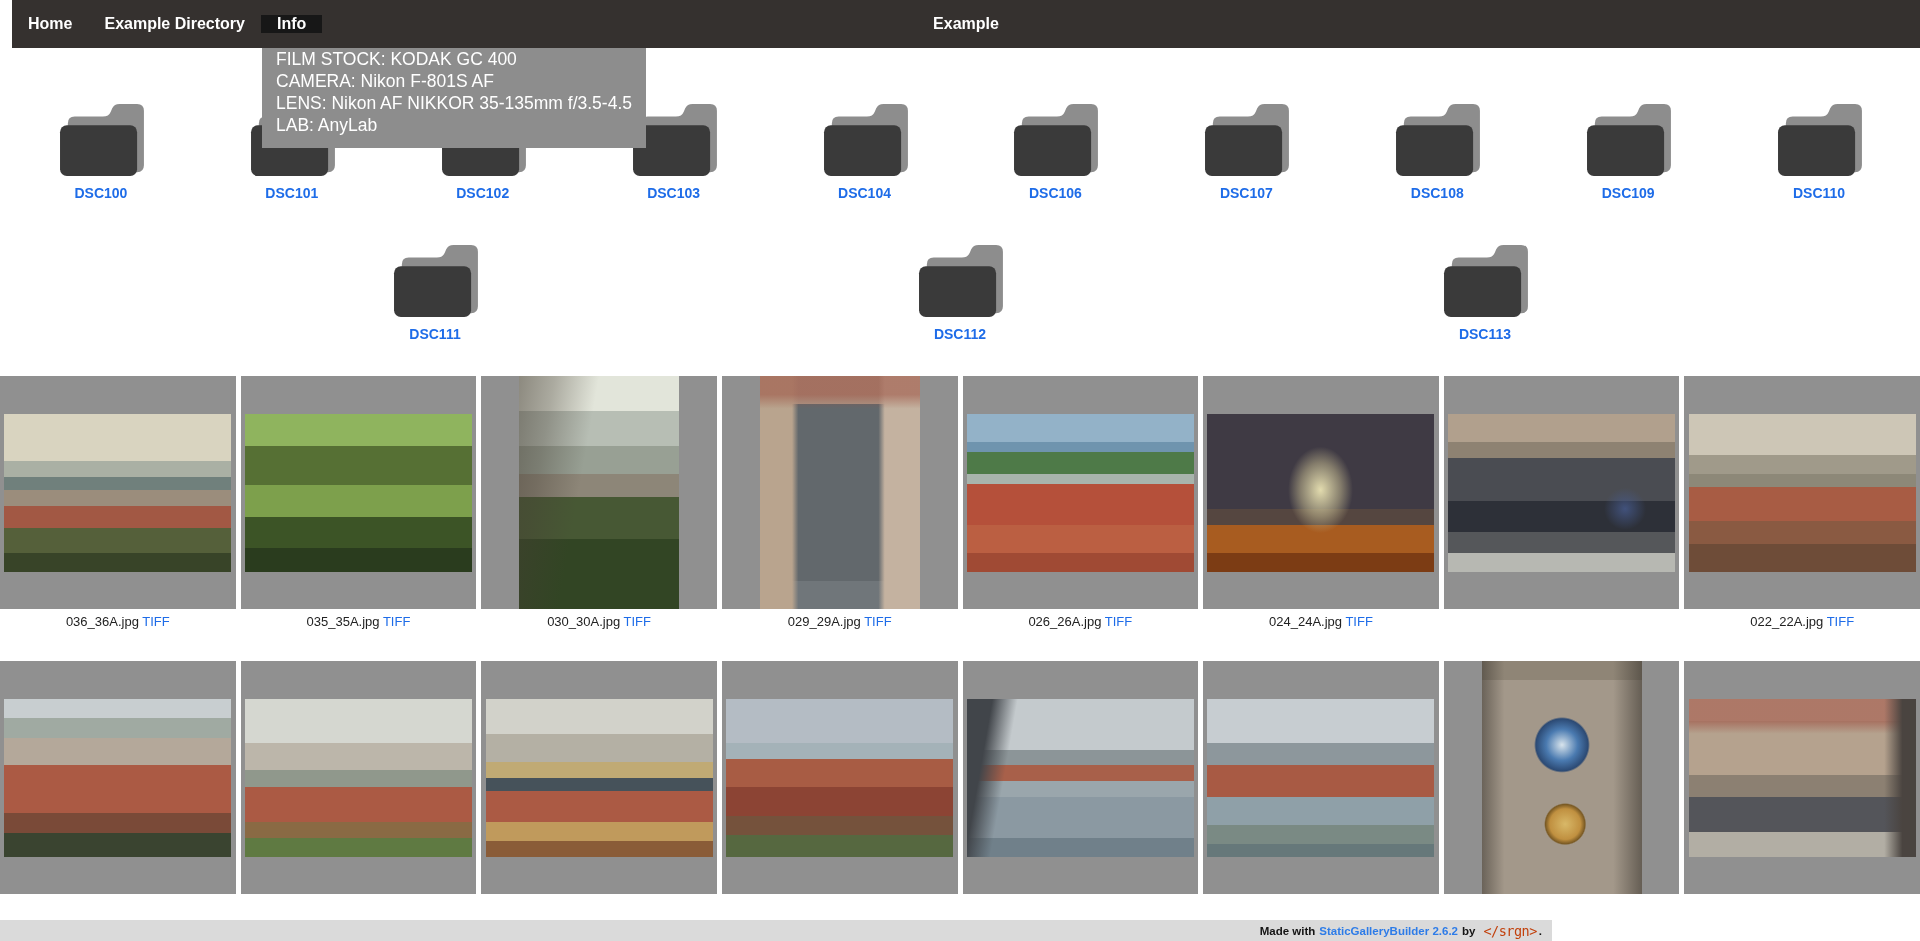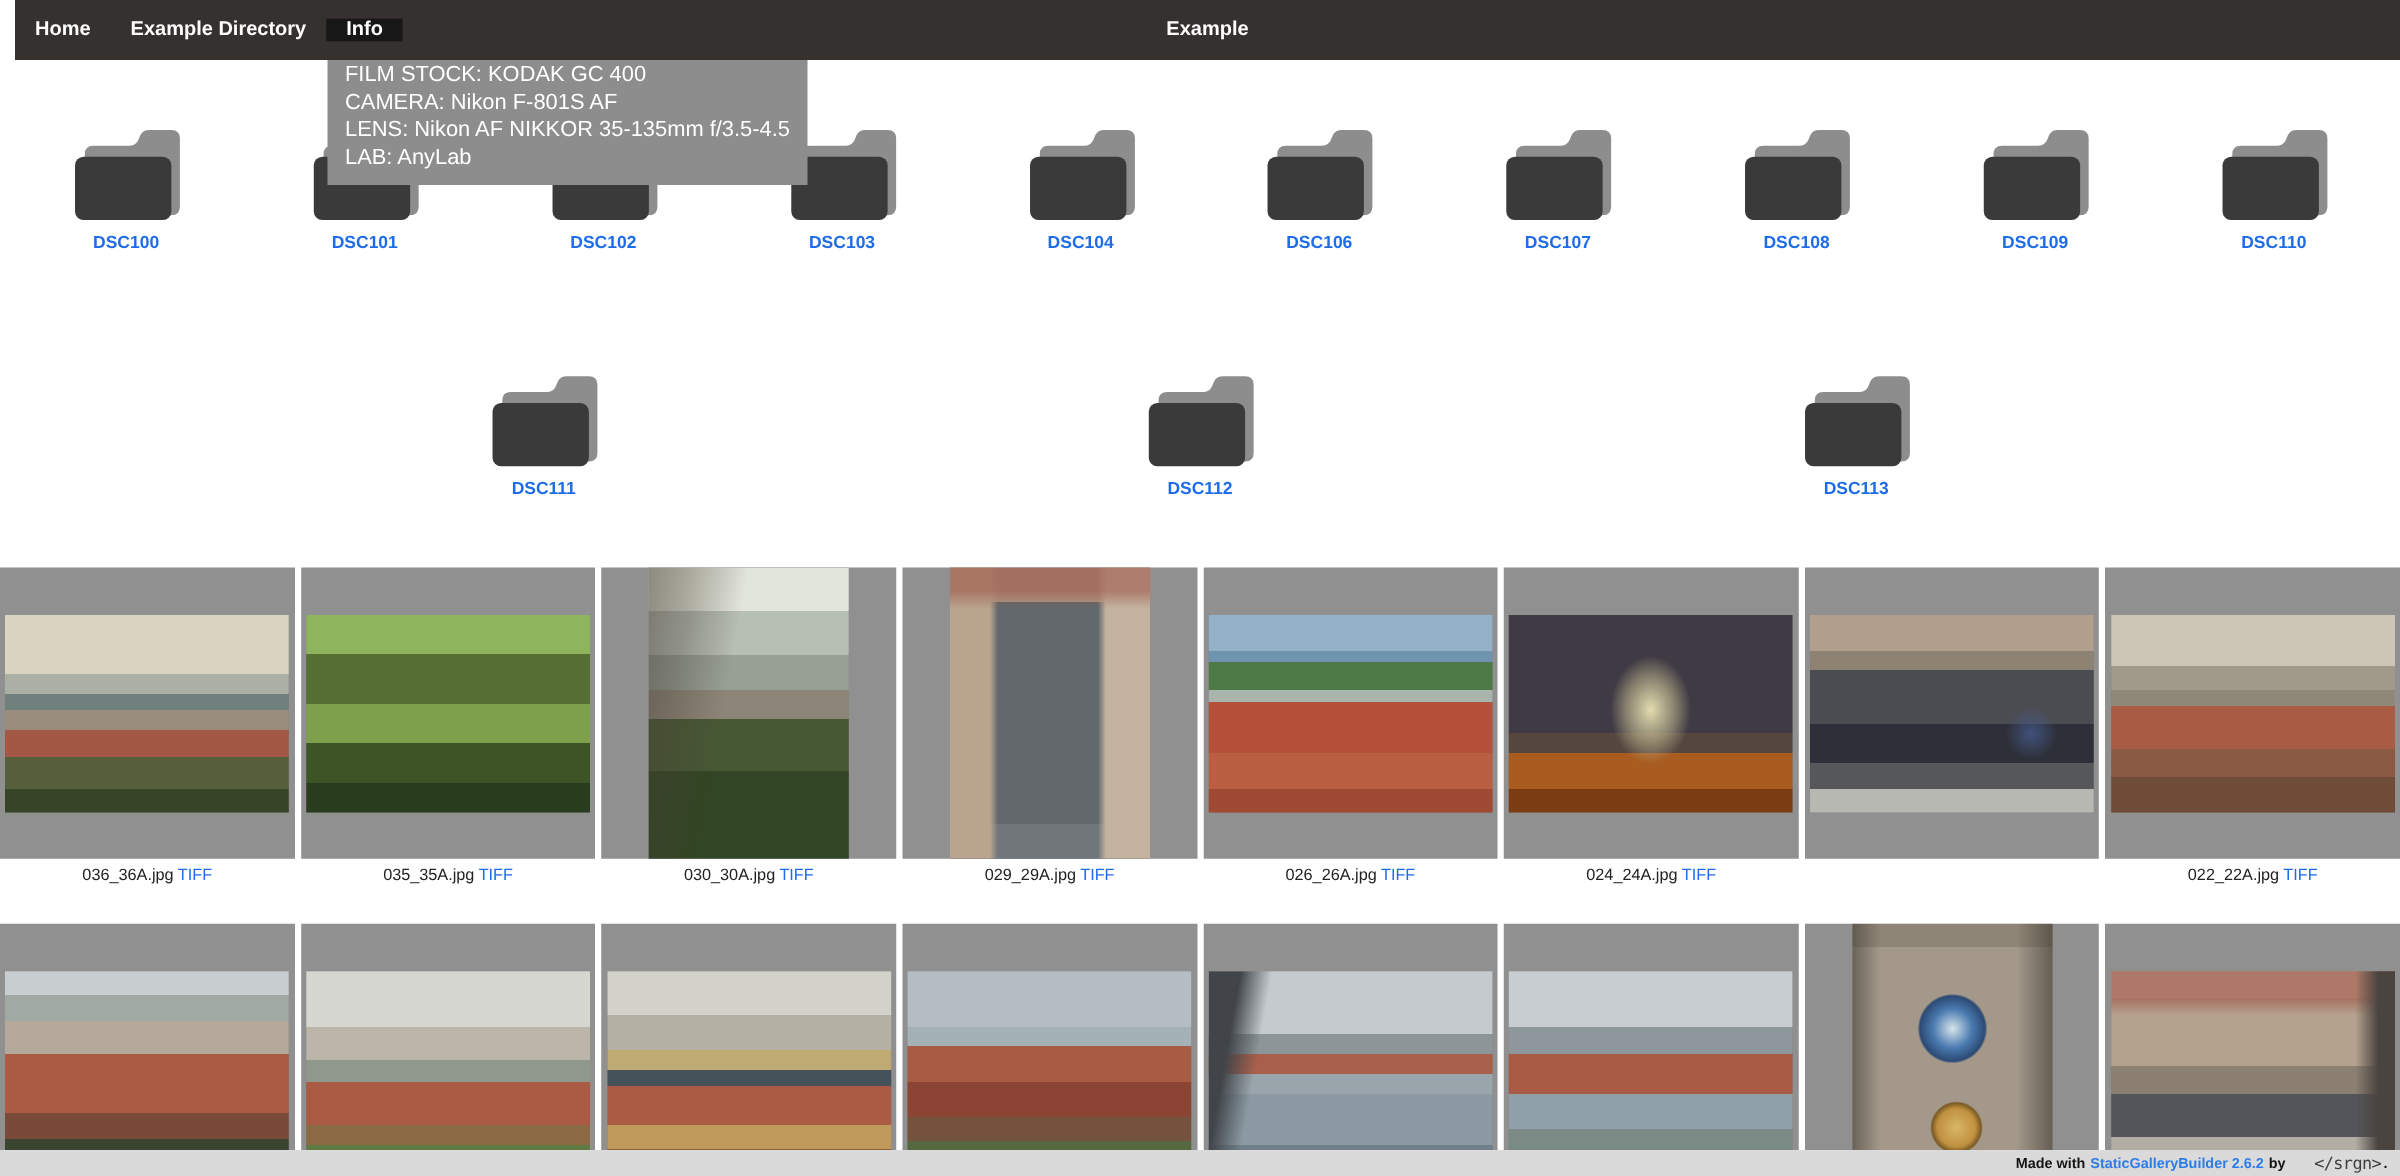--- a/index.html
+++ b/index.html
@@ -53,22 +53,22 @@
     white-space: nowrap;
     z-index: 20;
   }
 
   
   .folder-area {
     display: flex;
     flex-wrap: wrap;
     justify-content: space-evenly;
     padding-top: 52px;
-    row-gap: 96px;
-    margin-bottom: 56px;
+    row-gap: 40px;
+    margin-bottom: 34px;
   }
   .folder-item {
     width: 180px;
     display: flex;
     flex-direction: column;
     align-items: center;
     cursor: pointer;
   }
   .folder-icon { width: 90px; height: 80px; }
   .folder-label {
@@ -104,39 +104,39 @@
     font-size: 13px;
     color: #222222;
     white-space: nowrap;
   }
   .tiff-link { color: #1e6ce8; text-decoration: none; }
 
   
   footer.footer {
     position: fixed;
     left: 0; bottom: 0;
-    width: 1920px; height: 21px;
+    width: 1552px; height: 21px;
     background: #dadada;
     display: flex;
     align-items: center;
     justify-content: flex-end;
     padding-right: 10px;
     font-size: 11.5px;
     font-weight: bold;
     color: #141414;
     z-index: 30;
   }
   footer.footer a { text-decoration: none; cursor: pointer; }
   .builder-link { color: #2d7ce8; margin: 0 4px; }
   .logo {
-    color: #404040;
+    color: #c2410c;
     font-family: "DejaVu Sans Mono", monospace;
     font-weight: normal;
     font-size: 13.5px;
-    margin-left: 23px;
+    margin-left: 8px;
     letter-spacing: -0.5px;
   }
   .footer-period { margin-left: 2px; }
 </style>
 </head>
 <body>
 
 <nav class="topnav">
   <div class="nav-items">
       <a class="nav-item">Home</a>

